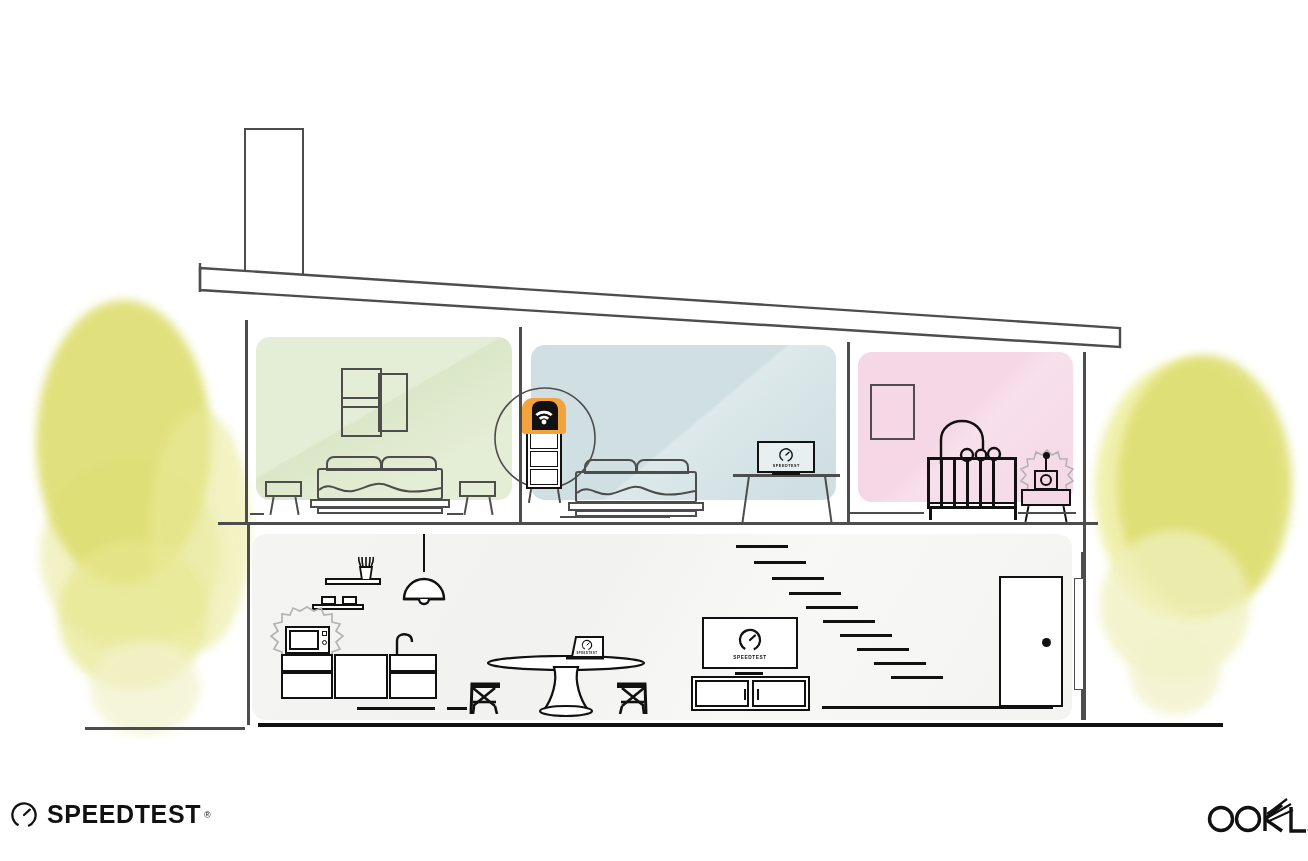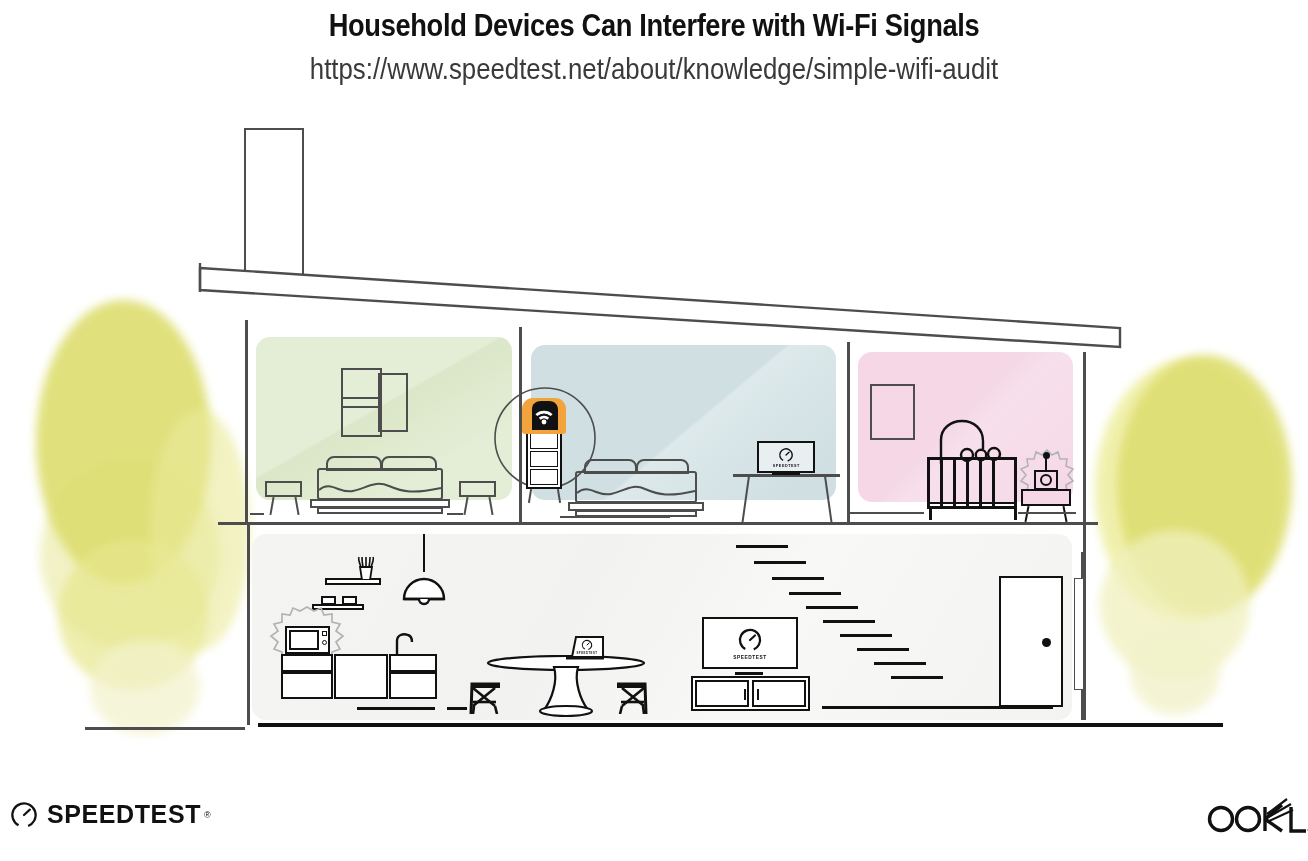--- a/index.html
+++ b/index.html
@@ -45,24 +45,20 @@
     font-family:"Liberation Sans", sans-serif;font-weight:bold;
     font-size:25px;letter-spacing:0.6px;color:#111111;
   }
   .brand-tm{font-size:9px;vertical-align:super;color:#111;}
 </style>
 </head>
 <body>
 
 <div id="stage">
 
-  <div class="hdr">
-    <div class="hdr-title">Household Devices Can Interfere with Wi-Fi Signals</div>
-    <div class="hdr-url">https://www.speedtest.net/about/knowledge/simple-wifi-audit</div>
-  </div>
 
   <div class="tree" style="left:30px;top:290px;width:210px;height:450px;">
     <div class="blob" style="left:10px;top:170px;width:180px;height:190px;background:#f0f0bd;opacity:.85;"></div>
     <div class="blob" style="left:6px;top:10px;width:175px;height:285px;background:#dede72;opacity:.92;"></div>
     <div class="blob" style="left:28px;top:250px;width:150px;height:150px;background:#e7e78d;opacity:.7;"></div>
     <div class="blob" style="left:60px;top:350px;width:110px;height:95px;background:#f2f2cb;opacity:.7;"></div>
     <div class="blob" style="left:120px;top:120px;width:100px;height:240px;background:#eaea9a;opacity:.6;"></div>
   </div>
 
   <div class="tree" style="left:1095px;top:330px;width:215px;height:410px;">

